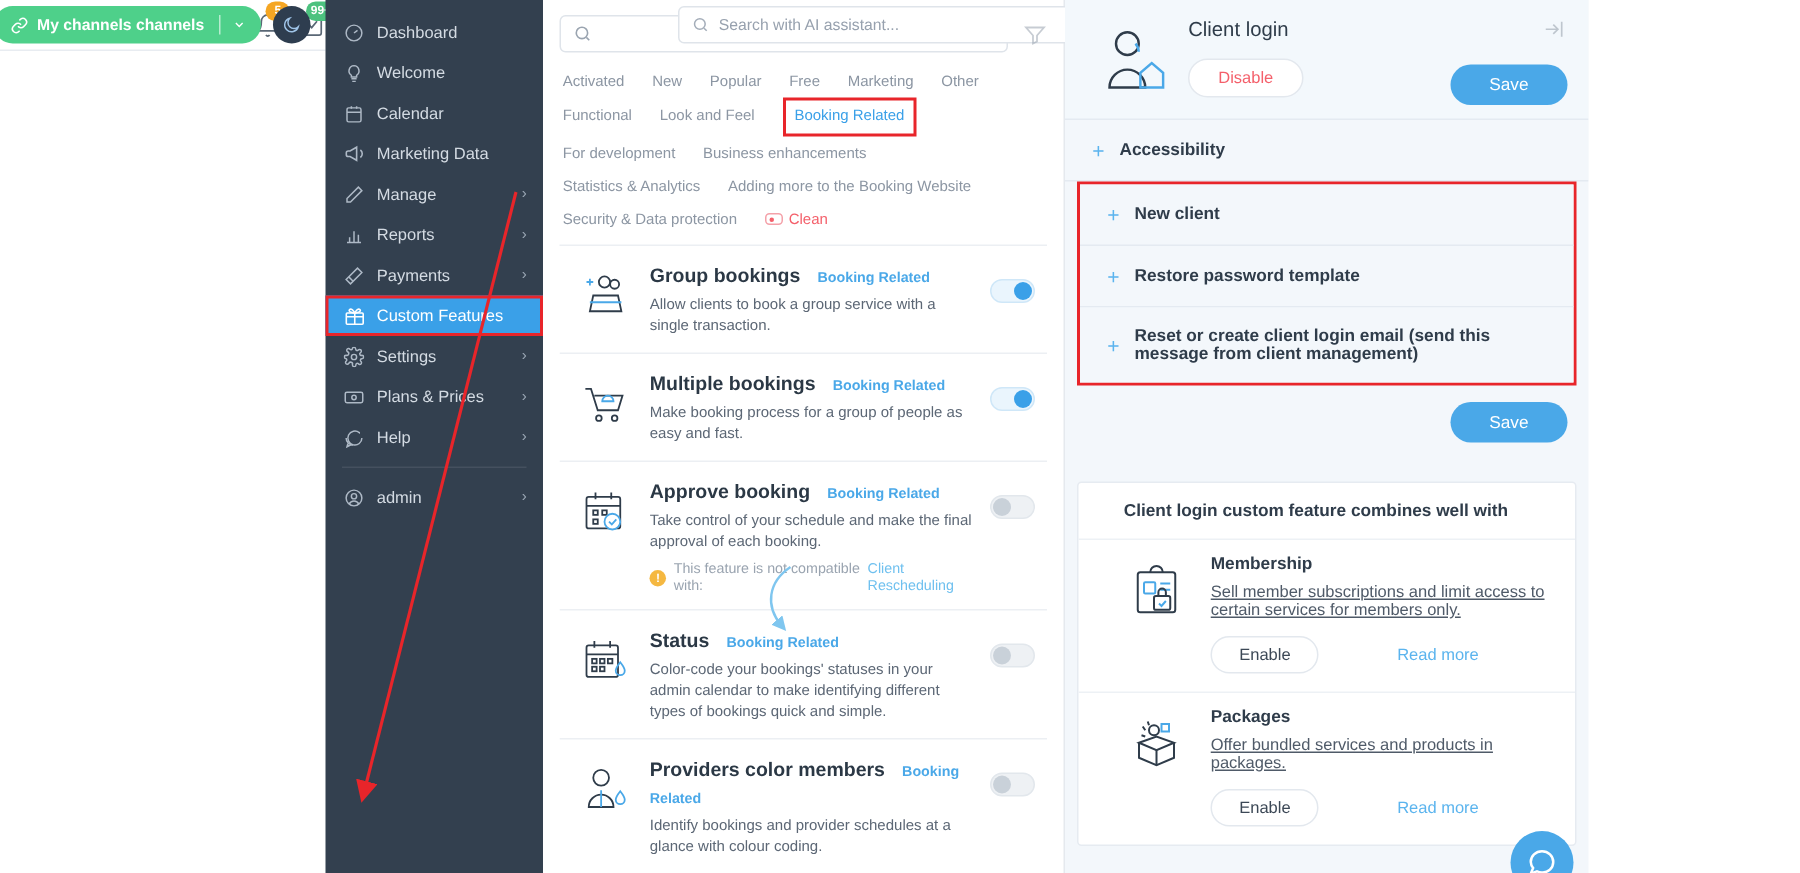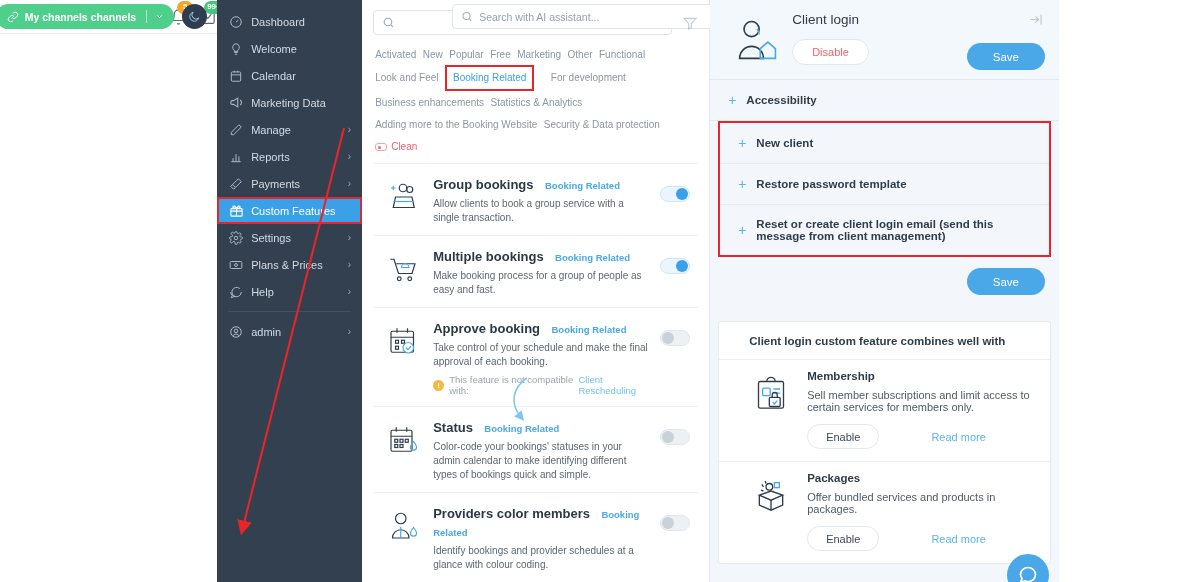--- a/index.html
+++ b/index.html
@@ -99,21 +99,21 @@
   }
   .searchbox input {
     border: none; outline: none; width: 100%;
     font-size: 10.5px; color: #7b8696; font-family: "Liberation Sans", sans-serif;
   }
   .filterico { width: 16px; height: 16px; cursor: pointer; opacity: .55; }
 
   .tags { padding: 8px 2px 6px 2px; line-height: 20px; }
   .tag {
     display: inline-block; font-size: 10px; color: #8c96a3;
-    margin-right: 2px; cursor: pointer; white-space: nowrap;
+    margin-right: 14px; cursor: pointer; white-space: nowrap;
   }
   .tag.sel { color: #3aa0e8; border: 2px solid #e8252a; padding: 1px 6px; margin-right: 12px; }
   .tag.clean { color: #f4606b; margin-right: 0; }
   .tag.clean .cleanico {
     display: inline-block; width: 12px; height: 8px; border: 1px solid #f4a1a9;
     border-radius: 3px; margin-right: 4px; position: relative; vertical-align: middle;
   }
   .tag.clean .cleanico::after {
     content: ""; position: absolute; left: 2px; top: 1.5px;
     width: 3px; height: 3px; border-radius: 50%; background: #f4606b;
@@ -185,21 +185,21 @@
   .redbox { border: 2px solid #e8252a; margin: 0 8px; }
   .redbox .acc-row:last-child { border-bottom: none; }
   .saverow { display: flex; justify-content: flex-end; padding: 11px 14px 12px 0; }
 
   .combines { margin: 14px 8px 0 8px; background: #fff; border: 1px solid #e6ebf1; border-radius: 3px; }
   .combines-title { font-size: 11.5px; font-weight: bold; color: #2f3c4a; padding: 13px 18px 12px 30px; }
   .comb-item { display: flex; gap: 14px; padding: 10px 18px 12px 30px; border-top: 1px solid #edf1f5; }
   .comb-item .cmico { flex: 0 0 44px; display: flex; align-items: flex-start; justify-content: center; padding-top: 4px; }
   .comb-item .cmbody { flex: 1; }
   .comb-item .cmtitle { font-size: 11.5px; font-weight: bold; color: #2f3c4a; }
-  .comb-item .cmdesc { font-size: 11px; color: #4f5a68; margin-top: 7px; }
+  .comb-item .cmdesc { font-size: 11px; color: #4f5a68; margin-top: 7px; text-decoration: underline; }
   .comb-actions { display: flex; align-items: center; gap: 14px; margin-top: 11px; }
   .enablebtn {
     height: 25px; padding: 0 18px; border-radius: 13px; border: 1px solid #e3e8ee;
     background: #fff; font-size: 11px; color: #3c4856; cursor: pointer;
     font-family: "Liberation Sans", sans-serif;
   }
   .readmore { font-size: 11px; color: #5bb4ee; cursor: pointer; text-decoration: none; margin-left: 38px; }
 
   .fab {
     position: absolute; right: 10px; bottom: -14px;

